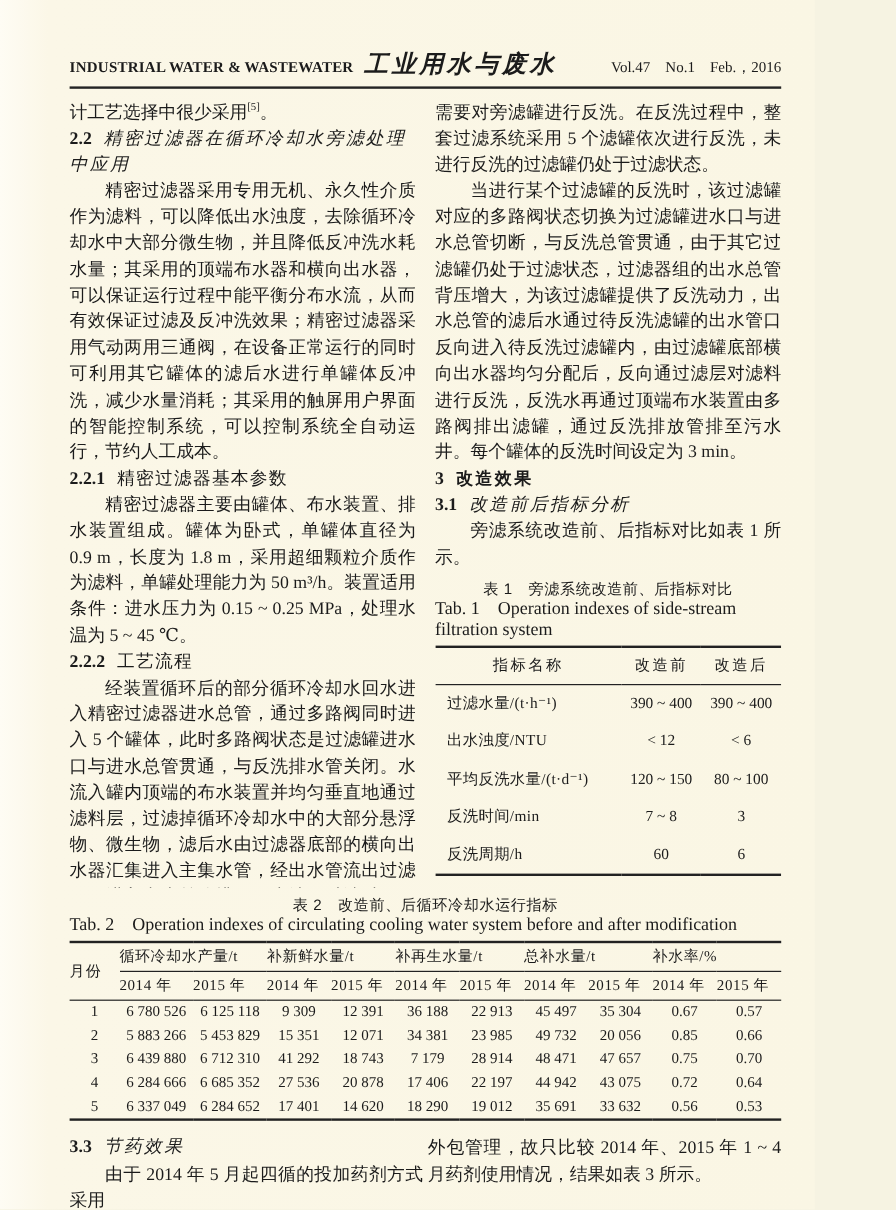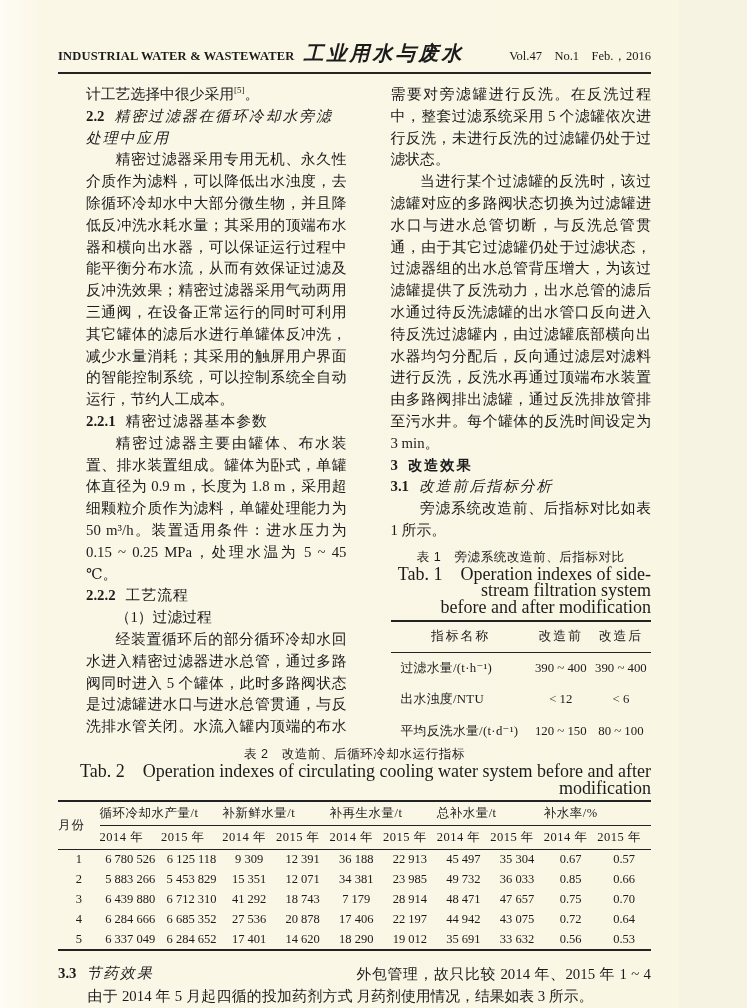--- a/index.html
+++ b/index.html
@@ -19,33 +19,33 @@
   
   .page-header{
     display:flex;align-items:baseline;justify-content:space-between;
     border-bottom:2.5px solid #242424;padding-bottom:5px;
   }
   .j-en{font-size:12.5px;font-weight:bold;letter-spacing:.2px;white-space:nowrap;}
   .j-cn{font-size:20px;font-weight:bold;font-style:italic;letter-spacing:3px;white-space:nowrap;transform:translateX(-18px);}
   .j-issue{font-size:12.5px;white-space:nowrap;text-align:center;}
   
   .columns{display:flex;gap:16px;height:656px;overflow:hidden;margin-top:10px;}
-  .col{flex:1;min-width:0;font-size:14.8px;line-height:21.8px;text-align:justify;margin-left:28px;}
+  .col{flex:1;min-width:0;font-size:14.8px;line-height:21.8px;text-align:justify;}
   p{margin:0;}
   .ind{text-indent:2em;}
   .noj{text-align:left;}
   sup{font-size:9px;line-height:0;}
   h3{margin:0;font-size:14.8px;line-height:21.8px;font-weight:normal;text-align:left;}
   h3 .num{font-weight:bold;font-style:normal;margin-right:10px;}
   .h-kai .t{font-style:italic;letter-spacing:2px;}
   .h-heiti .t{font-family:"Liberation Sans","DejaVu Sans",sans-serif;font-weight:bold;letter-spacing:2px;font-size:14.2px;}
   .h-plain .t{letter-spacing:1px;}
   
   .cap-cn{font-family:"Liberation Sans","DejaVu Sans",sans-serif;font-weight:normal;font-size:12.6px;text-align:center;line-height:17px;letter-spacing:.5px;}
-  .cap-en{font-size:18px;text-align:right;line-height:16.5px;}
+  .cap-en{font-size:15px;text-align:left;line-height:16.5px;}
   
   .tbl1{margin:7px 0 9px 0;}
   .t1{width:100%;border-collapse:collapse;border-top:2px solid #222;border-bottom:2px solid #222;font-size:12.8px;margin-top:5px;}
   .t1 th{font-weight:normal;border-bottom:1.2px solid #222;padding:4px 2px;letter-spacing:2px;text-align:center;}
   .t1 td{padding:4.8px 2px;text-align:center;}
   .t1 td.l{text-align:left;padding-left:10px;letter-spacing:.3px;}
   
   .tbl2{margin-top:6px;}
   .t2{width:100%;border-collapse:collapse;border-top:2px solid #222;border-bottom:2.5px solid #222;font-size:12.5px;margin-top:4px;}
   .t2 th{font-weight:normal;padding:3px 0;text-align:left;letter-spacing:.5px;}
@@ -70,37 +70,35 @@
 
   <div class="columns">
 
     <div class="col">
       <p class="noj"><span>计工艺选择中很少采用</span><sup>[5]</sup><span>。</span></p>
       <h3 class="h-kai"><span class="num">2.2</span><span class="t">精密过滤器在循环冷却水旁滤处理中应用</span></h3>
       <p class="ind">精密过滤器采用专用无机、永久性介质作为滤料，可以降低出水浊度，去除循环冷却水中大部分微生物，并且降低反冲洗水耗水量；其采用的顶端布水器和横向出水器，可以保证运行过程中能平衡分布水流，从而有效保证过滤及反冲洗效果；精密过滤器采用气动两用三通阀，在设备正常运行的同时可利用其它罐体的滤后水进行单罐体反冲洗，减少水量消耗；其采用的触屏用户界面的智能控制系统，可以控制系统全自动运行，节约人工成本。</p>
       <h3 class="h-plain"><span class="num">2.2.1</span><span class="t">精密过滤器基本参数</span></h3>
       <p class="ind">精密过滤器主要由罐体、布水装置、排水装置组成。罐体为卧式，单罐体直径为 0.9 m，长度为 1.8 m，采用超细颗粒介质作为滤料，单罐处理能力为 50 m³/h。装置适用条件：进水压力为 0.15 ~ 0.25 MPa，处理水温为 5 ~ 45 ℃。</p>
       <h3 class="h-plain"><span class="num">2.2.2</span><span class="t">工艺流程</span></h3>
-      <p class="ind noj">（1）过滤过程</p>
       <p class="ind">经装置循环后的部分循环冷却水回水进入精密过滤器进水总管，通过多路阀同时进入 5 个罐体，此时多路阀状态是过滤罐进水口与进水总管贯通，与反洗排水管关闭。水流入罐内顶端的布水装置并均匀垂直地通过滤料层，过滤掉循环冷却水中的大部分悬浮物、微生物，滤后水由过滤器底部的横向出水器汇集进入主集水管，经出水管流出过滤罐，进入出水总管排至吸水池。过滤过程要求进水压力为 0.15 ~ 0.25 MPa。</p>
       <p class="ind noj">（2）反洗过程</p>
 
     </div>
 
     <div class="col">
       <p>需要对旁滤罐进行反洗。在反洗过程中，整套过滤系统采用 5 个滤罐依次进行反洗，未进行反洗的过滤罐仍处于过滤状态。</p>
       <p class="ind">当进行某个过滤罐的反洗时，该过滤罐对应的多路阀状态切换为过滤罐进水口与进水总管切断，与反洗总管贯通，由于其它过滤罐仍处于过滤状态，过滤器组的出水总管背压增大，为该过滤罐提供了反洗动力，出水总管的滤后水通过待反洗滤罐的出水管口反向进入待反洗过滤罐内，由过滤罐底部横向出水器均匀分配后，反向通过滤层对滤料进行反洗，反洗水再通过顶端布水装置由多路阀排出滤罐，通过反洗排放管排至污水井。每个罐体的反洗时间设定为 3 min。</p>
       <h3 class="h-heiti"><span class="num">3</span><span class="t">改造效果</span></h3>
       <h3 class="h-kai"><span class="num">3.1</span><span class="t">改造前后指标分析</span></h3>
       <p class="ind">旁滤系统改造前、后指标对比如表 1 所示。</p>
 
       <div class="tbl1">
         <div class="cap-cn">表 1　旁滤系统改造前、后指标对比</div>
         <div class="cap-en">Tab. 1　Operation indexes of side-stream filtration system</div>
-        <div class="cap-en">before and after modification</div>
         <table class="t1">
           <thead>
             <tr>
               <th>指标名称</th>
               <th>改造前</th>
               <th>改造后</th>
             </tr>
           </thead>
           <tbody>
             <tr>
@@ -180,21 +178,21 @@
         </tr>
         <tr>
           <td>2</td>
             <td>5 883 266</td>
             <td>5 453 829</td>
             <td>15 351</td>
             <td>12 071</td>
             <td>34 381</td>
             <td>23 985</td>
             <td>49 732</td>
-            <td>36 033</td>
+            <td>20 056</td>
             <td>0.85</td>
             <td>0.66</td>
         </tr>
         <tr>
           <td>3</td>
             <td>6 439 880</td>
             <td>6 712 310</td>
             <td>41 292</td>
             <td>18 743</td>
             <td>7 179</td>

